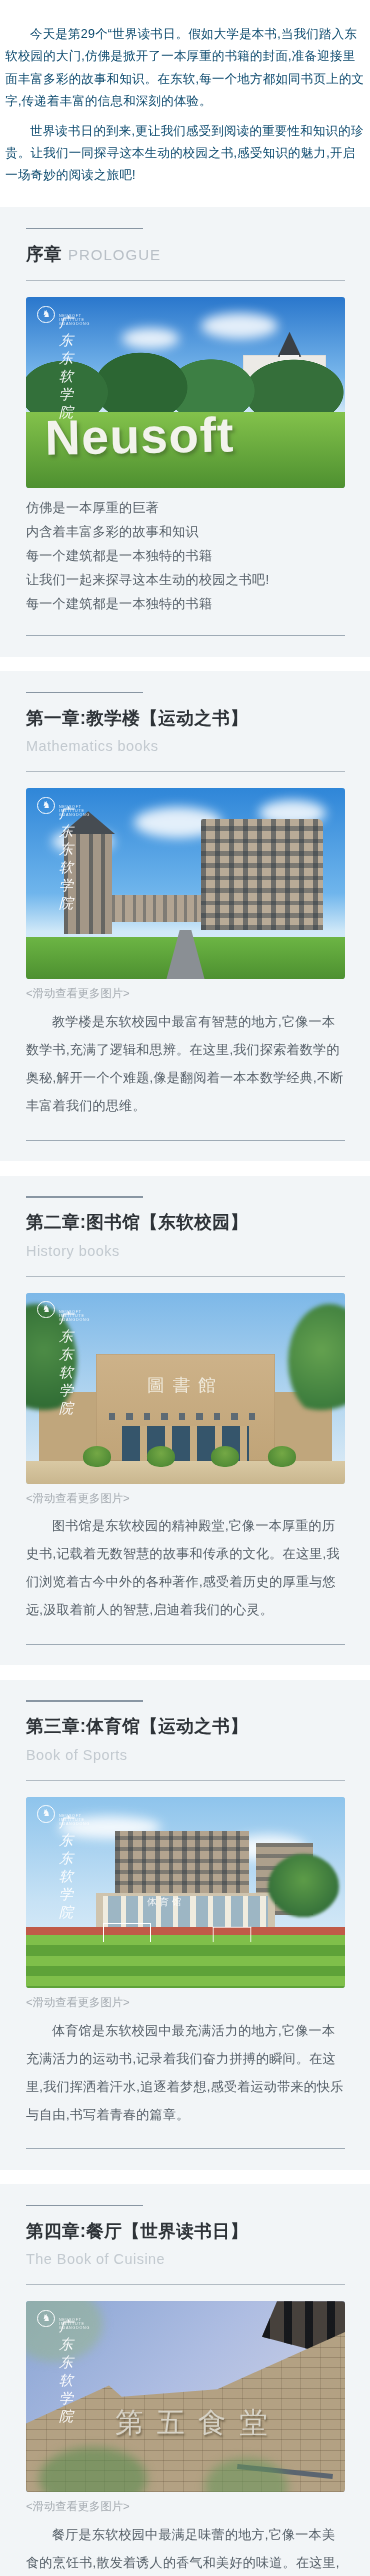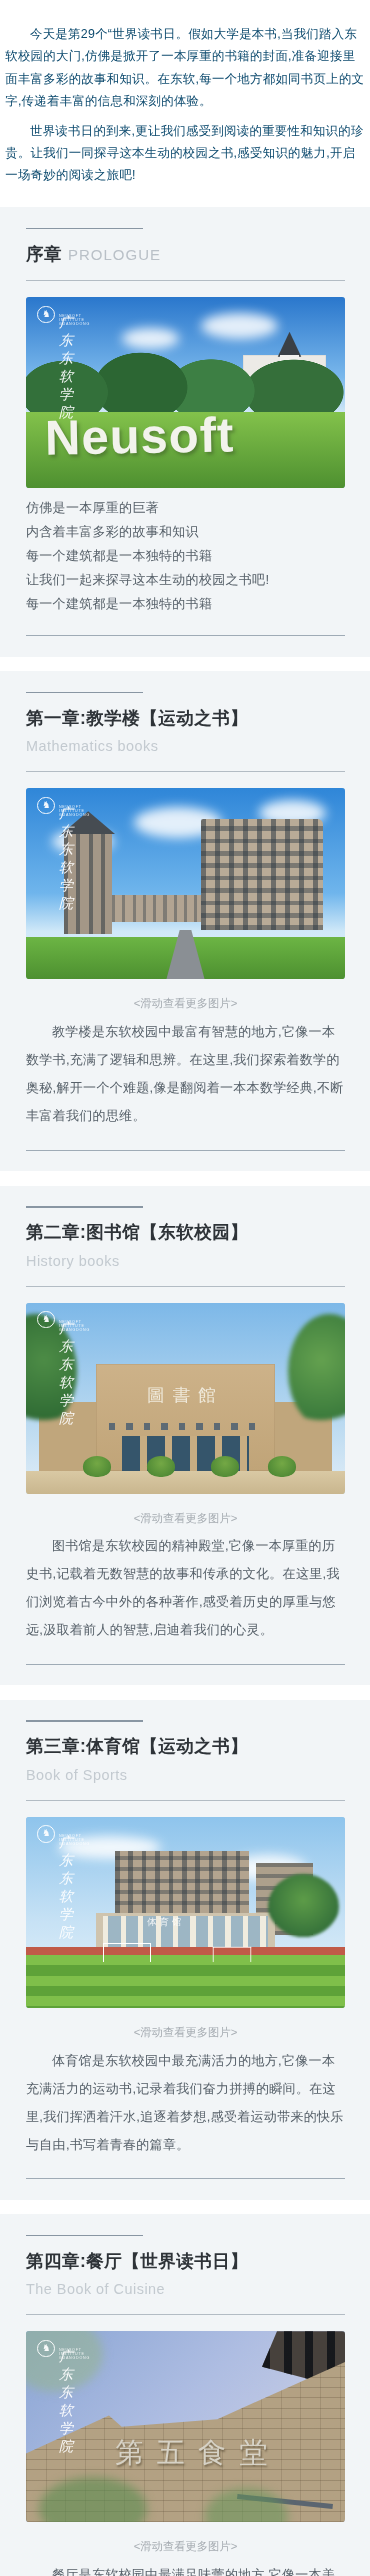--- a/index.html
+++ b/index.html
@@ -29,21 +29,21 @@
     letter-spacing:0.5px;
   }
   .card-title .t-en{font-weight:normal;color:#b9c0c7;font-size:15px;margin-left:6px;letter-spacing:1px;}
   .card-subtitle{
     margin-top:6.2px;font-size:14.4px;line-height:20.6px;color:#c3cad0;letter-spacing:0.5px;
   }
   .rule{border:none;margin:0;}
   .rule.top{margin-top:14.4px;height:0.5px;background:#b3bcc4;}
   .rule.bottom{margin-top:19.6px;height:1px;background:#9fabb6;}
   .caption{
-    margin-top:17px;text-align:center;font-size:11.3px;line-height:14.4px;color:#a6acb2;
+    margin-top:7px;text-align:left;font-size:11.3px;line-height:14.4px;color:#a6acb2;
   }
   .card-para{
     margin:7.2px 0 0 0;font-size:13px;line-height:28px;color:#566069;text-indent:2em;
     letter-spacing:0.3px;
   }
   .poem{margin-top:7.2px;}
   .poem div{font-size:13px;line-height:24px;color:#566069;letter-spacing:0.3px;}
   
   .photo{
     position:relative;margin-top:16.5px;height:191px;border-radius:3.1px;overflow:hidden;

